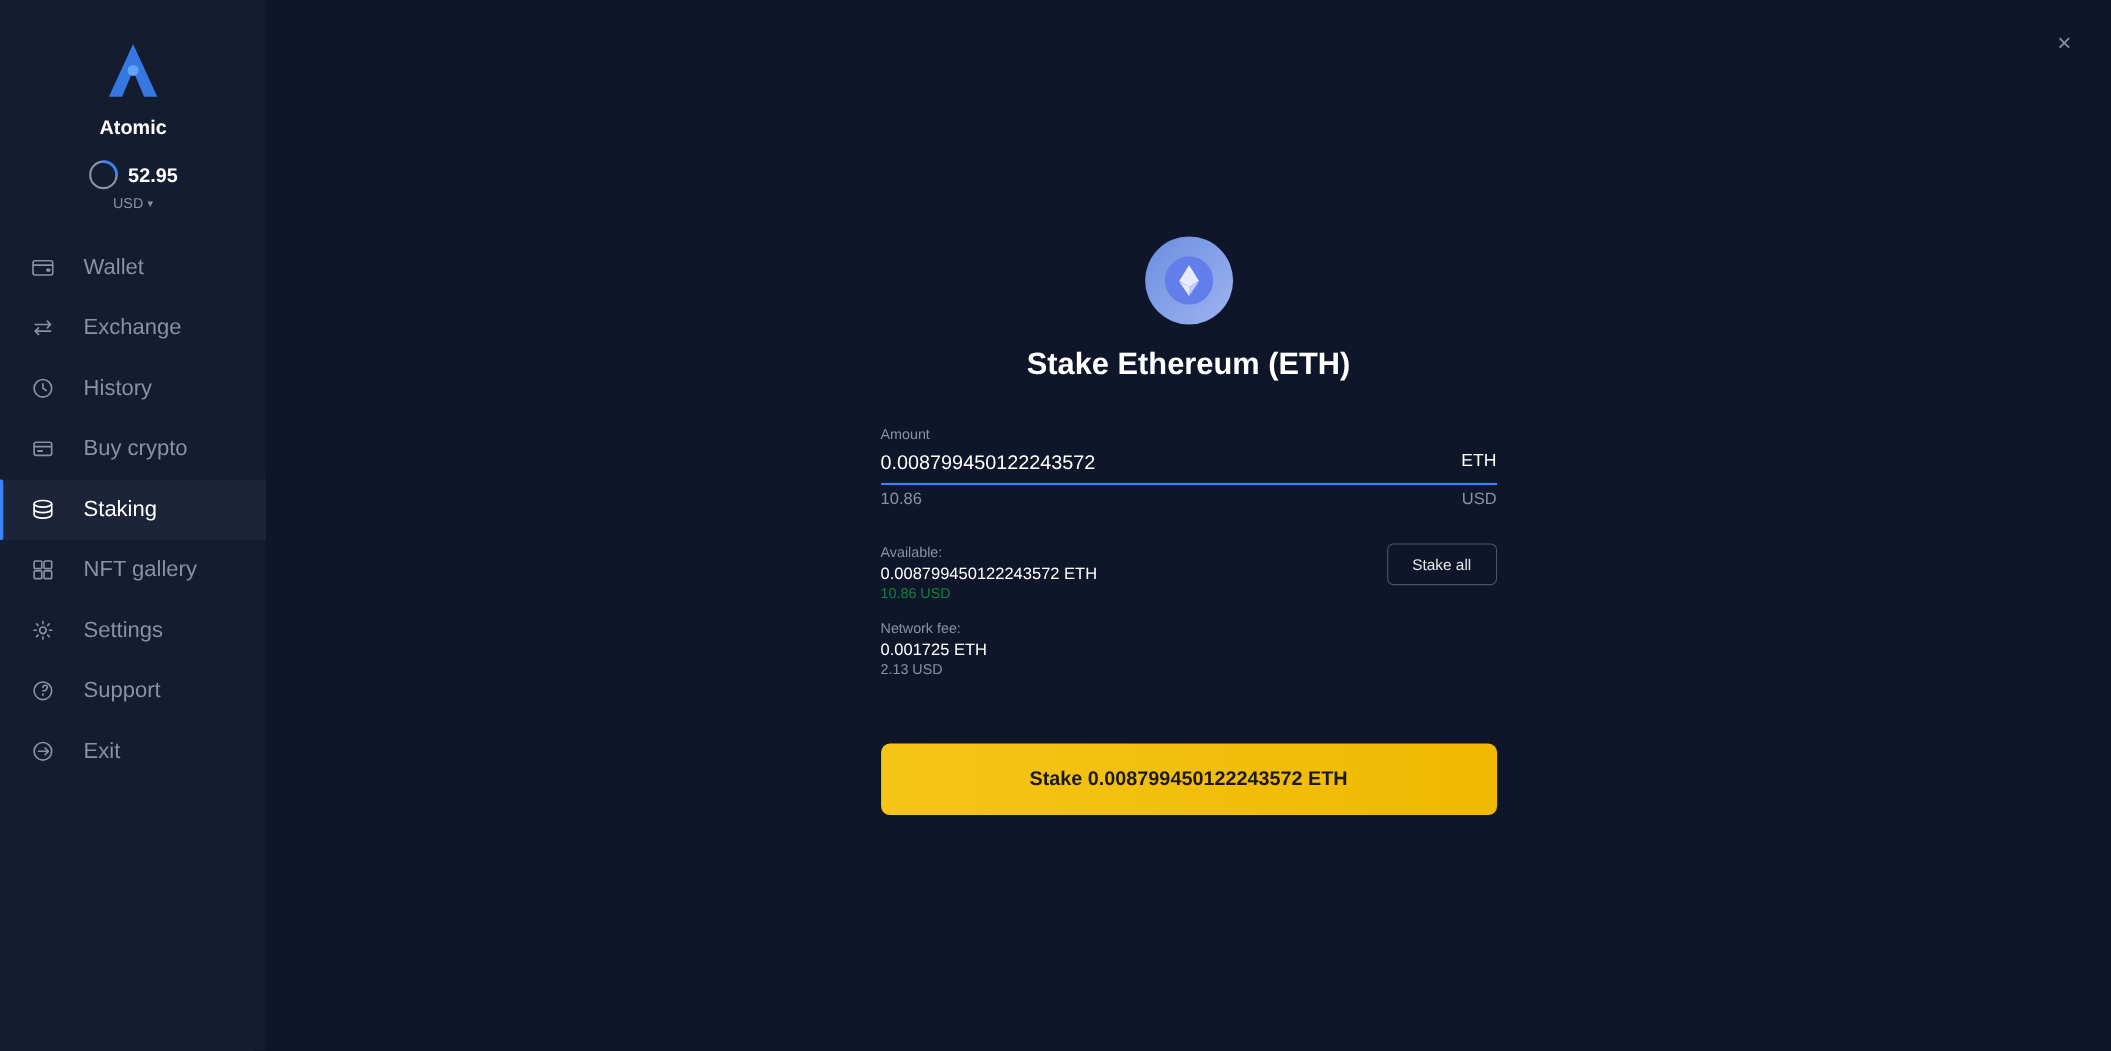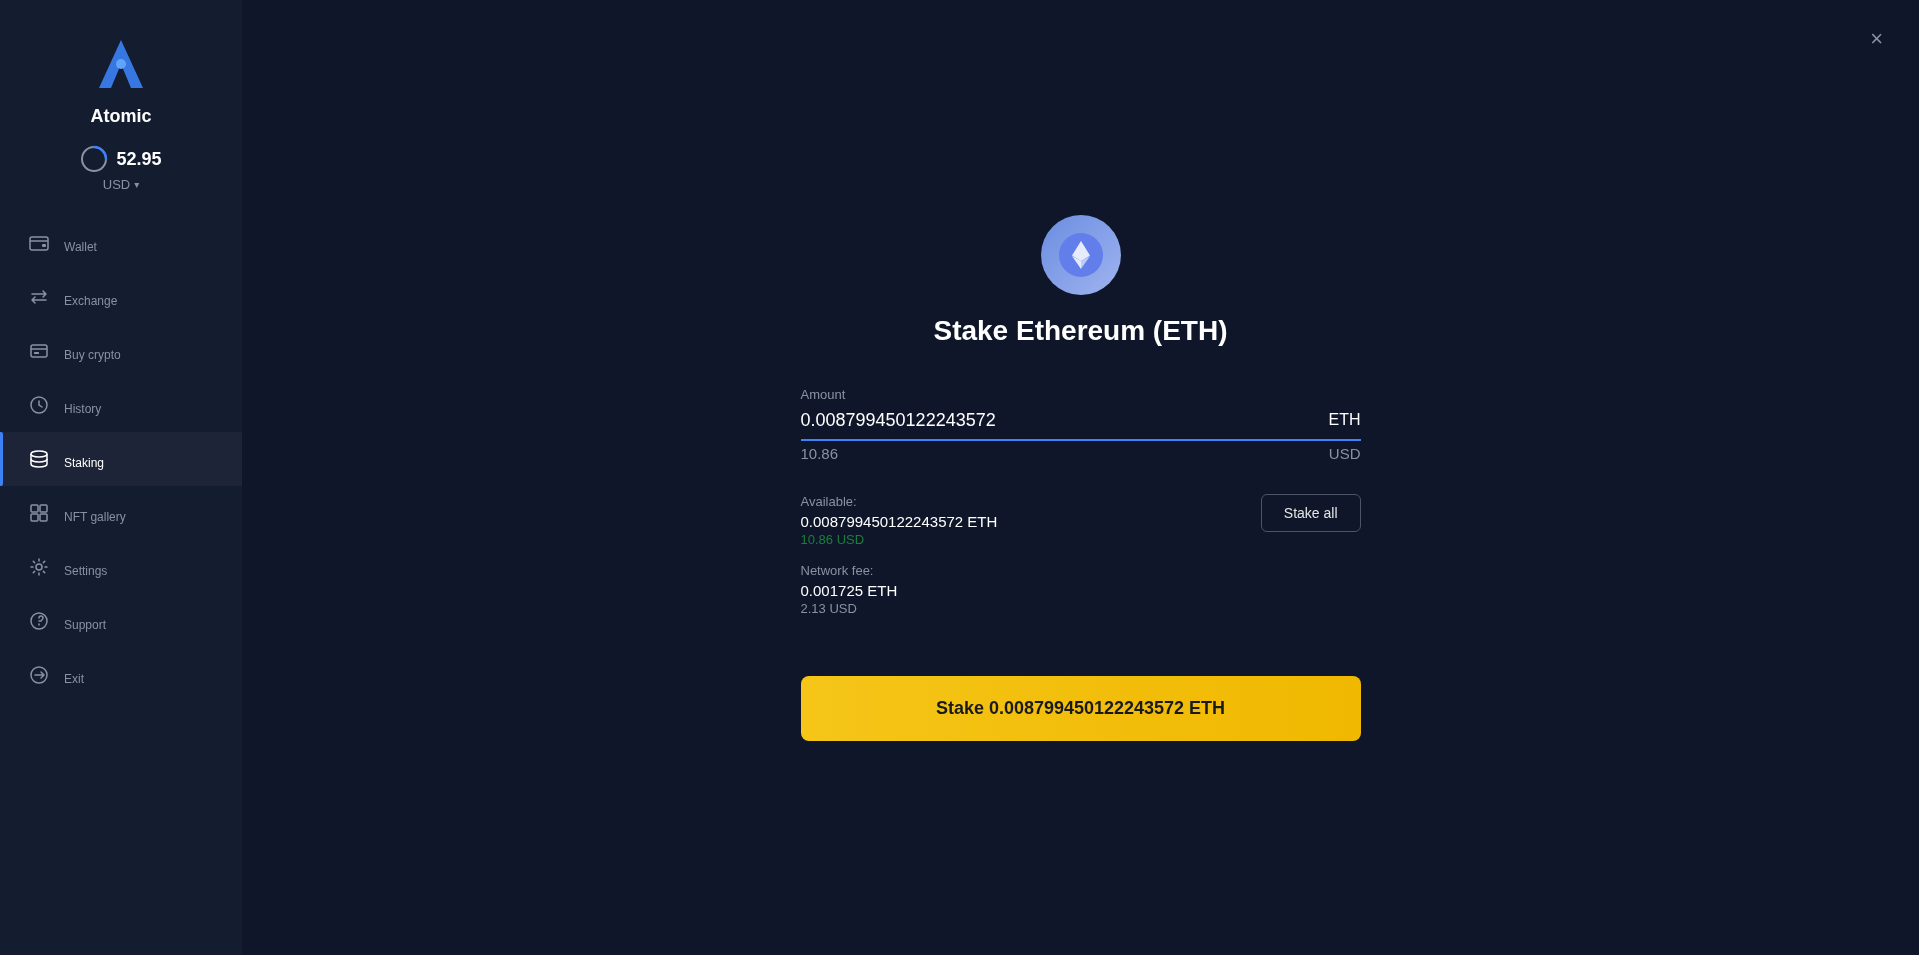--- a/index.html
+++ b/index.html
@@ -78,26 +78,26 @@
       font-size: 10px;
     }
 
     .nav-list {
       width: 100%;
       list-style: none;
     }
 
     .nav-item {
       display: flex;
-      align-items: flex-end;
-      gap: 14px;
+      align-items: flex-start;
+      gap: 26px;
       padding: 16px 28px;
       cursor: pointer;
       color: #8892a4;
-      font-size: 12px;
+      font-size: 20px;
       transition: color 0.2s;
       position: relative;
     }
 
     .nav-item.active {
       color: #ffffff;
       background: rgba(255,255,255,0.04);
     }
 
     .nav-item.active::before {
@@ -347,36 +347,36 @@
             <path d="M3 7h14M14 4l3 3-3 3" stroke="currentColor" stroke-width="1.5" stroke-linecap="round" stroke-linejoin="round"></path>
             <path d="M17 13H3M6 10l-3 3 3 3" stroke="currentColor" stroke-width="1.5" stroke-linecap="round" stroke-linejoin="round"></path>
           </svg>
         </span>
         <span>Exchange</span>
       </li>
 
       <li class="nav-item">
         <span class="nav-icon">
           <svg width="20" height="20" viewBox="0 0 20 20" fill="none">
+            <circle cx="10" cy="10" r="8" stroke="currentColor" stroke-width="1.5" fill="none"></circle>
+            <path d="M10 6v4l3 2" stroke="currentColor" stroke-width="1.5" stroke-linecap="round"></path>
+          </svg>
+        </span>
+        <span>History</span>
+      </li>
+
+      <li class="nav-item">
+        <span class="nav-icon">
+          <svg width="20" height="20" viewBox="0 0 20 20" fill="none">
             <rect x="2" y="4" width="16" height="12" rx="2" stroke="currentColor" stroke-width="1.5" fill="none"></rect>
             <path d="M2 8h16" stroke="currentColor" stroke-width="1.5"></path>
             <rect x="5" y="11" width="5" height="2" rx="0.5" fill="currentColor"></rect>
           </svg>
         </span>
         <span>Buy crypto</span>
-      </li>
-
-      <li class="nav-item">
-        <span class="nav-icon">
-          <svg width="20" height="20" viewBox="0 0 20 20" fill="none">
-            <circle cx="10" cy="10" r="8" stroke="currentColor" stroke-width="1.5" fill="none"></circle>
-            <path d="M10 6v4l3 2" stroke="currentColor" stroke-width="1.5" stroke-linecap="round"></path>
-          </svg>
-        </span>
-        <span>History</span>
       </li>
 
       <li class="nav-item active">
         <span class="nav-icon">
           <svg width="20" height="20" viewBox="0 0 20 20" fill="none">
             <ellipse cx="10" cy="5" rx="8" ry="3" stroke="currentColor" stroke-width="1.5" fill="none"></ellipse>
             <path d="M2 5v5c0 1.657 3.582 3 8 3s8-1.343 8-3V5" stroke="currentColor" stroke-width="1.5" fill="none"></path>
             <path d="M2 10v5c0 1.657 3.582 3 8 3s8-1.343 8-3v-5" stroke="currentColor" stroke-width="1.5" fill="none"></path>
           </svg>
         </span>

